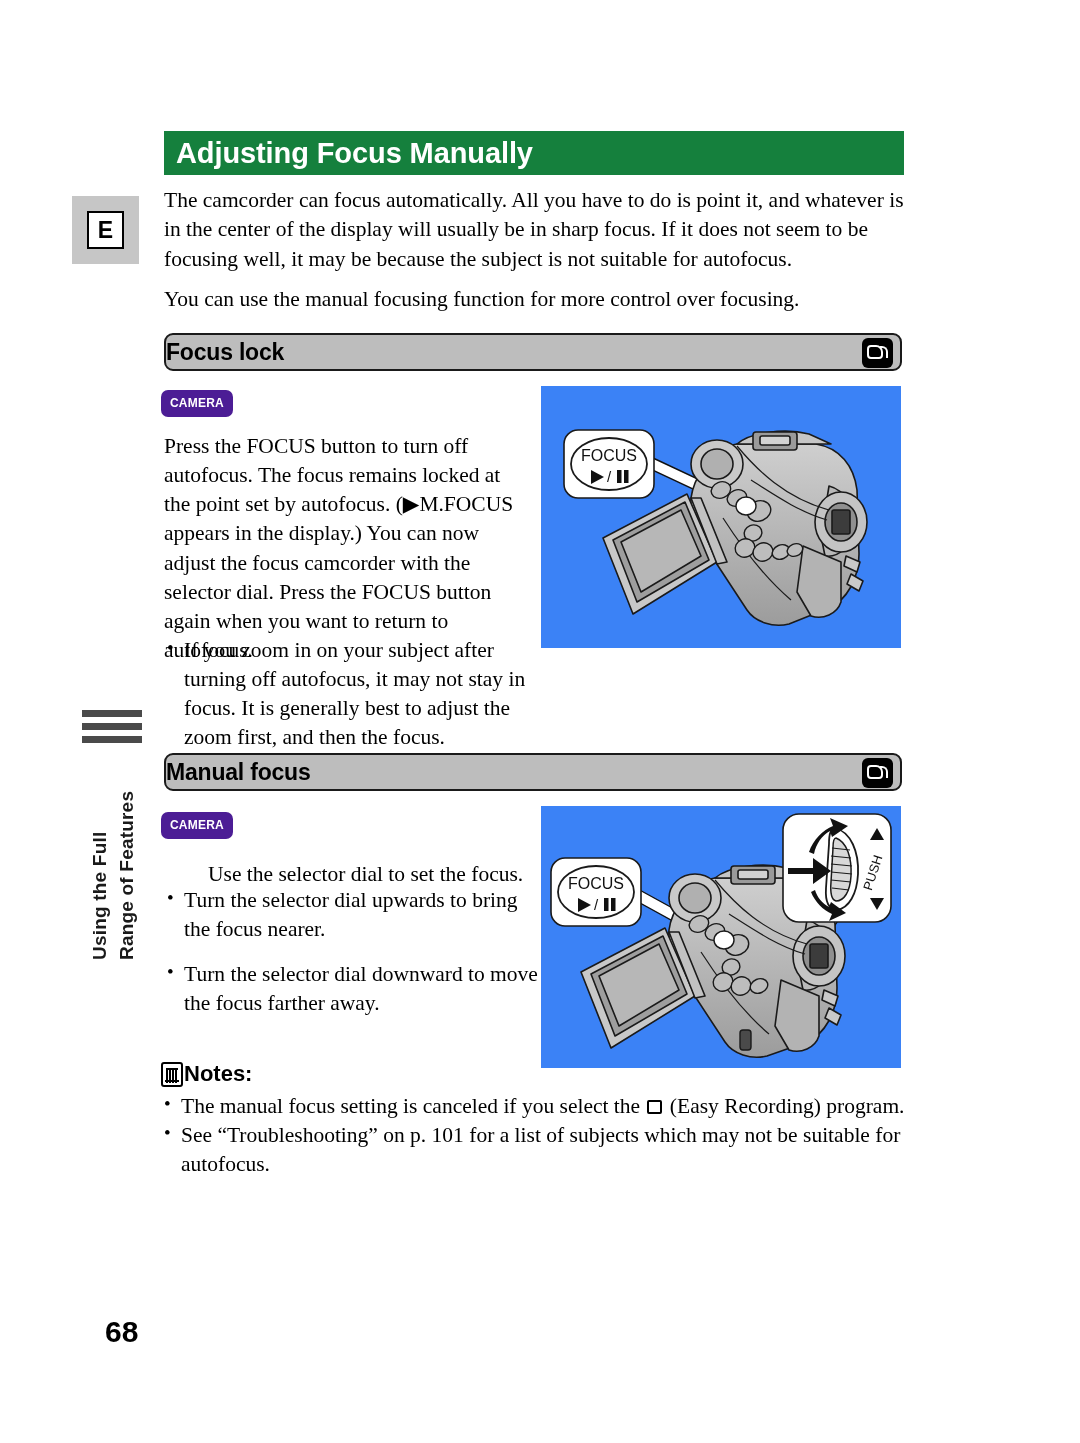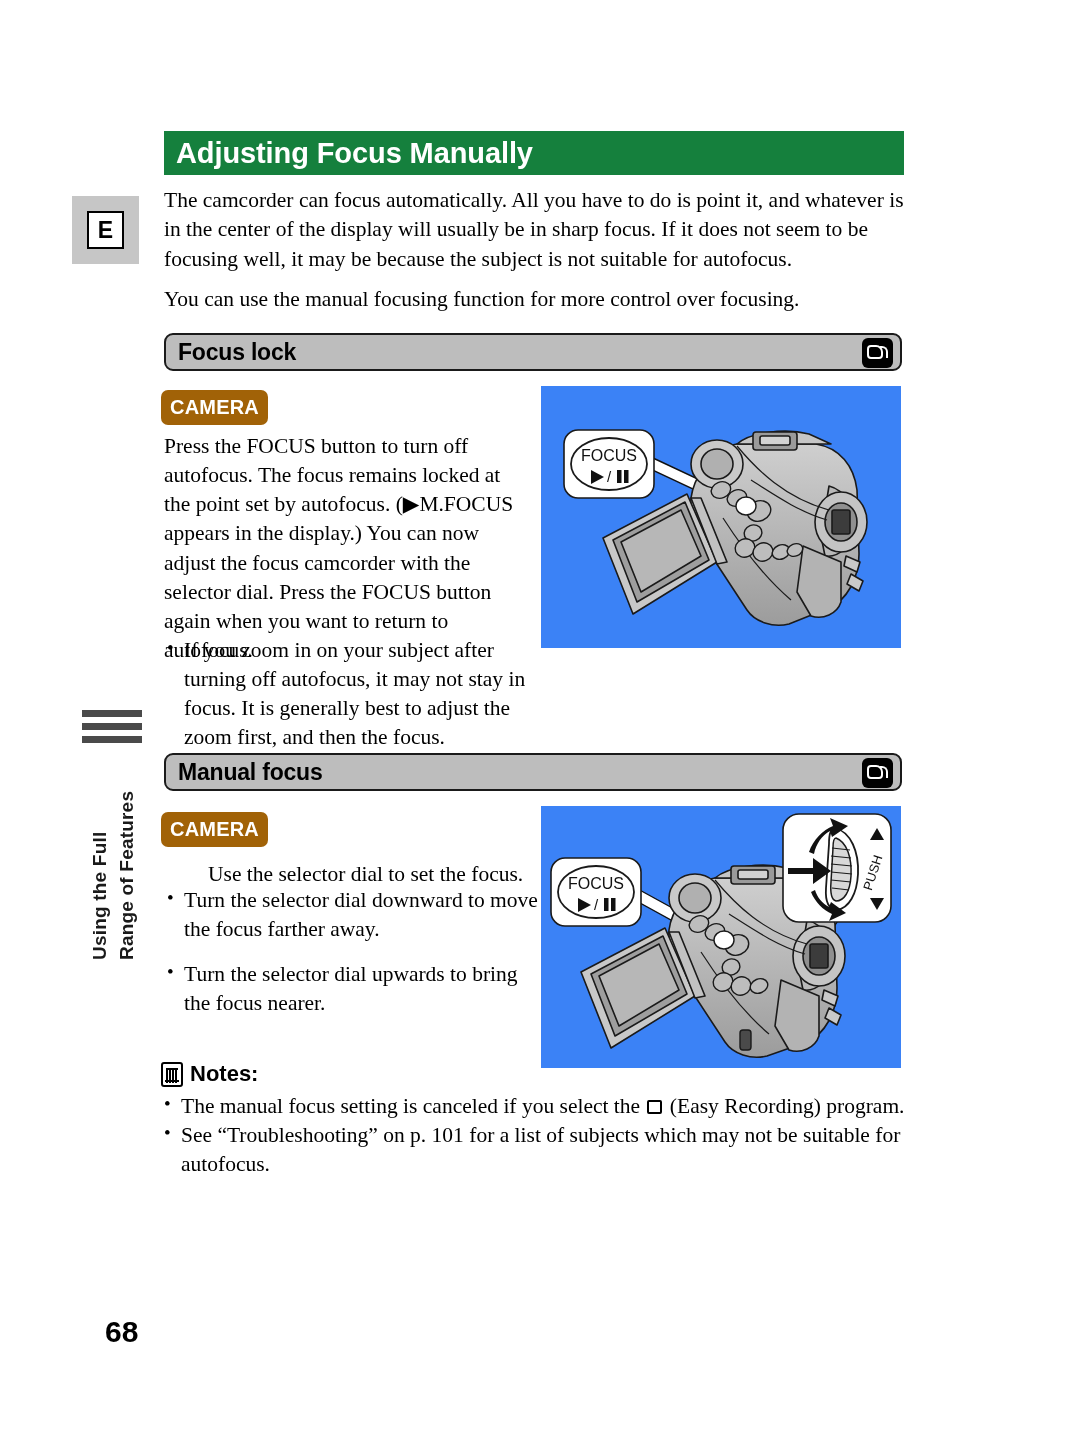--- a/index.html
+++ b/index.html
@@ -121,21 +121,20 @@
     border: 2px solid #1a1a1a;
     border-radius: 9px;
     box-sizing: border-box;
     display: flex;
     align-items: center;
   }
   .section-bar .title {
     font-family: "Liberation Sans", sans-serif;
     font-weight: bold;
     font-size: 23px;
-    padding-left: 12px;
     color: #000;
     letter-spacing: -0.2px;
   }
   .section-bar .mode-icon {
     position: absolute;
     right: 7px;
     top: 3px;
     width: 31px;
     height: 30px;
     background: #000;
@@ -169,25 +168,25 @@
     border-radius: 0 6px 0 0;
     box-sizing: border-box;
   }
 
   #sec-focus-lock { top: 333px; }
   #sec-manual-focus { top: 753px; }
 
   
   .camera-badge {
     position: absolute;
-    background: #a16207;
+    background: #4c1d95;
     color: #fff;
     font-family: "Liberation Sans", sans-serif;
     font-weight: bold;
-    font-size: 20px;
+    font-size: 12px;
     border-radius: 7px;
     padding: 7px 9px 8px 9px;
     letter-spacing: 0.2px;
     line-height: 1;
   }
   #badge-1 { left: 161px; top: 390px; }
   #badge-2 { left: 161px; top: 812px; }
 
   
   .body-block {
@@ -227,21 +226,21 @@
 
   .illus svg { display: block; }
 
   
   .notes-head {
     position: absolute;
     left: 161px;
     top: 1061px;
     display: flex;
     align-items: center;
-    gap: 7px;
+    gap: 1px;
     font-family: "Liberation Sans", sans-serif;
     font-weight: bold;
     font-size: 22px;
   }
   .note-icon {
     width: 22px;
     height: 25px;
     border: 2px solid #000;
     border-radius: 3px;
     background: #fff;
@@ -418,22 +417,22 @@
     </div>
   </div>
 </div>
 
 <div class="camera-badge" id="badge-2">CAMERA</div>
 
 <div class="body-block" id="manual-focus-body">Use the selector dial to set the focus.</div>
 
 <div class="body-block" id="manual-focus-bullets">
   <ul class="bullets">
+    <li>Turn the selector dial upwards to bring the focus nearer.</li>
     <li>Turn the selector dial downward to move the focus farther away.</li>
-    <li>Turn the selector dial upwards to bring the focus nearer.</li>
   </ul>
 </div>
 
 <div class="illus" id="illus-2">
   <svg width="360" height="262" viewBox="0 0 360 262">
     <defs>
       <linearGradient id="bodyG2" x1="0" y1="0" x2="0" y2="1">
         <stop offset="0" stop-color="#cfcfcf"></stop>
           <stop offset="1" stop-color="#9c9c9c"></stop>
       </linearGradient>

